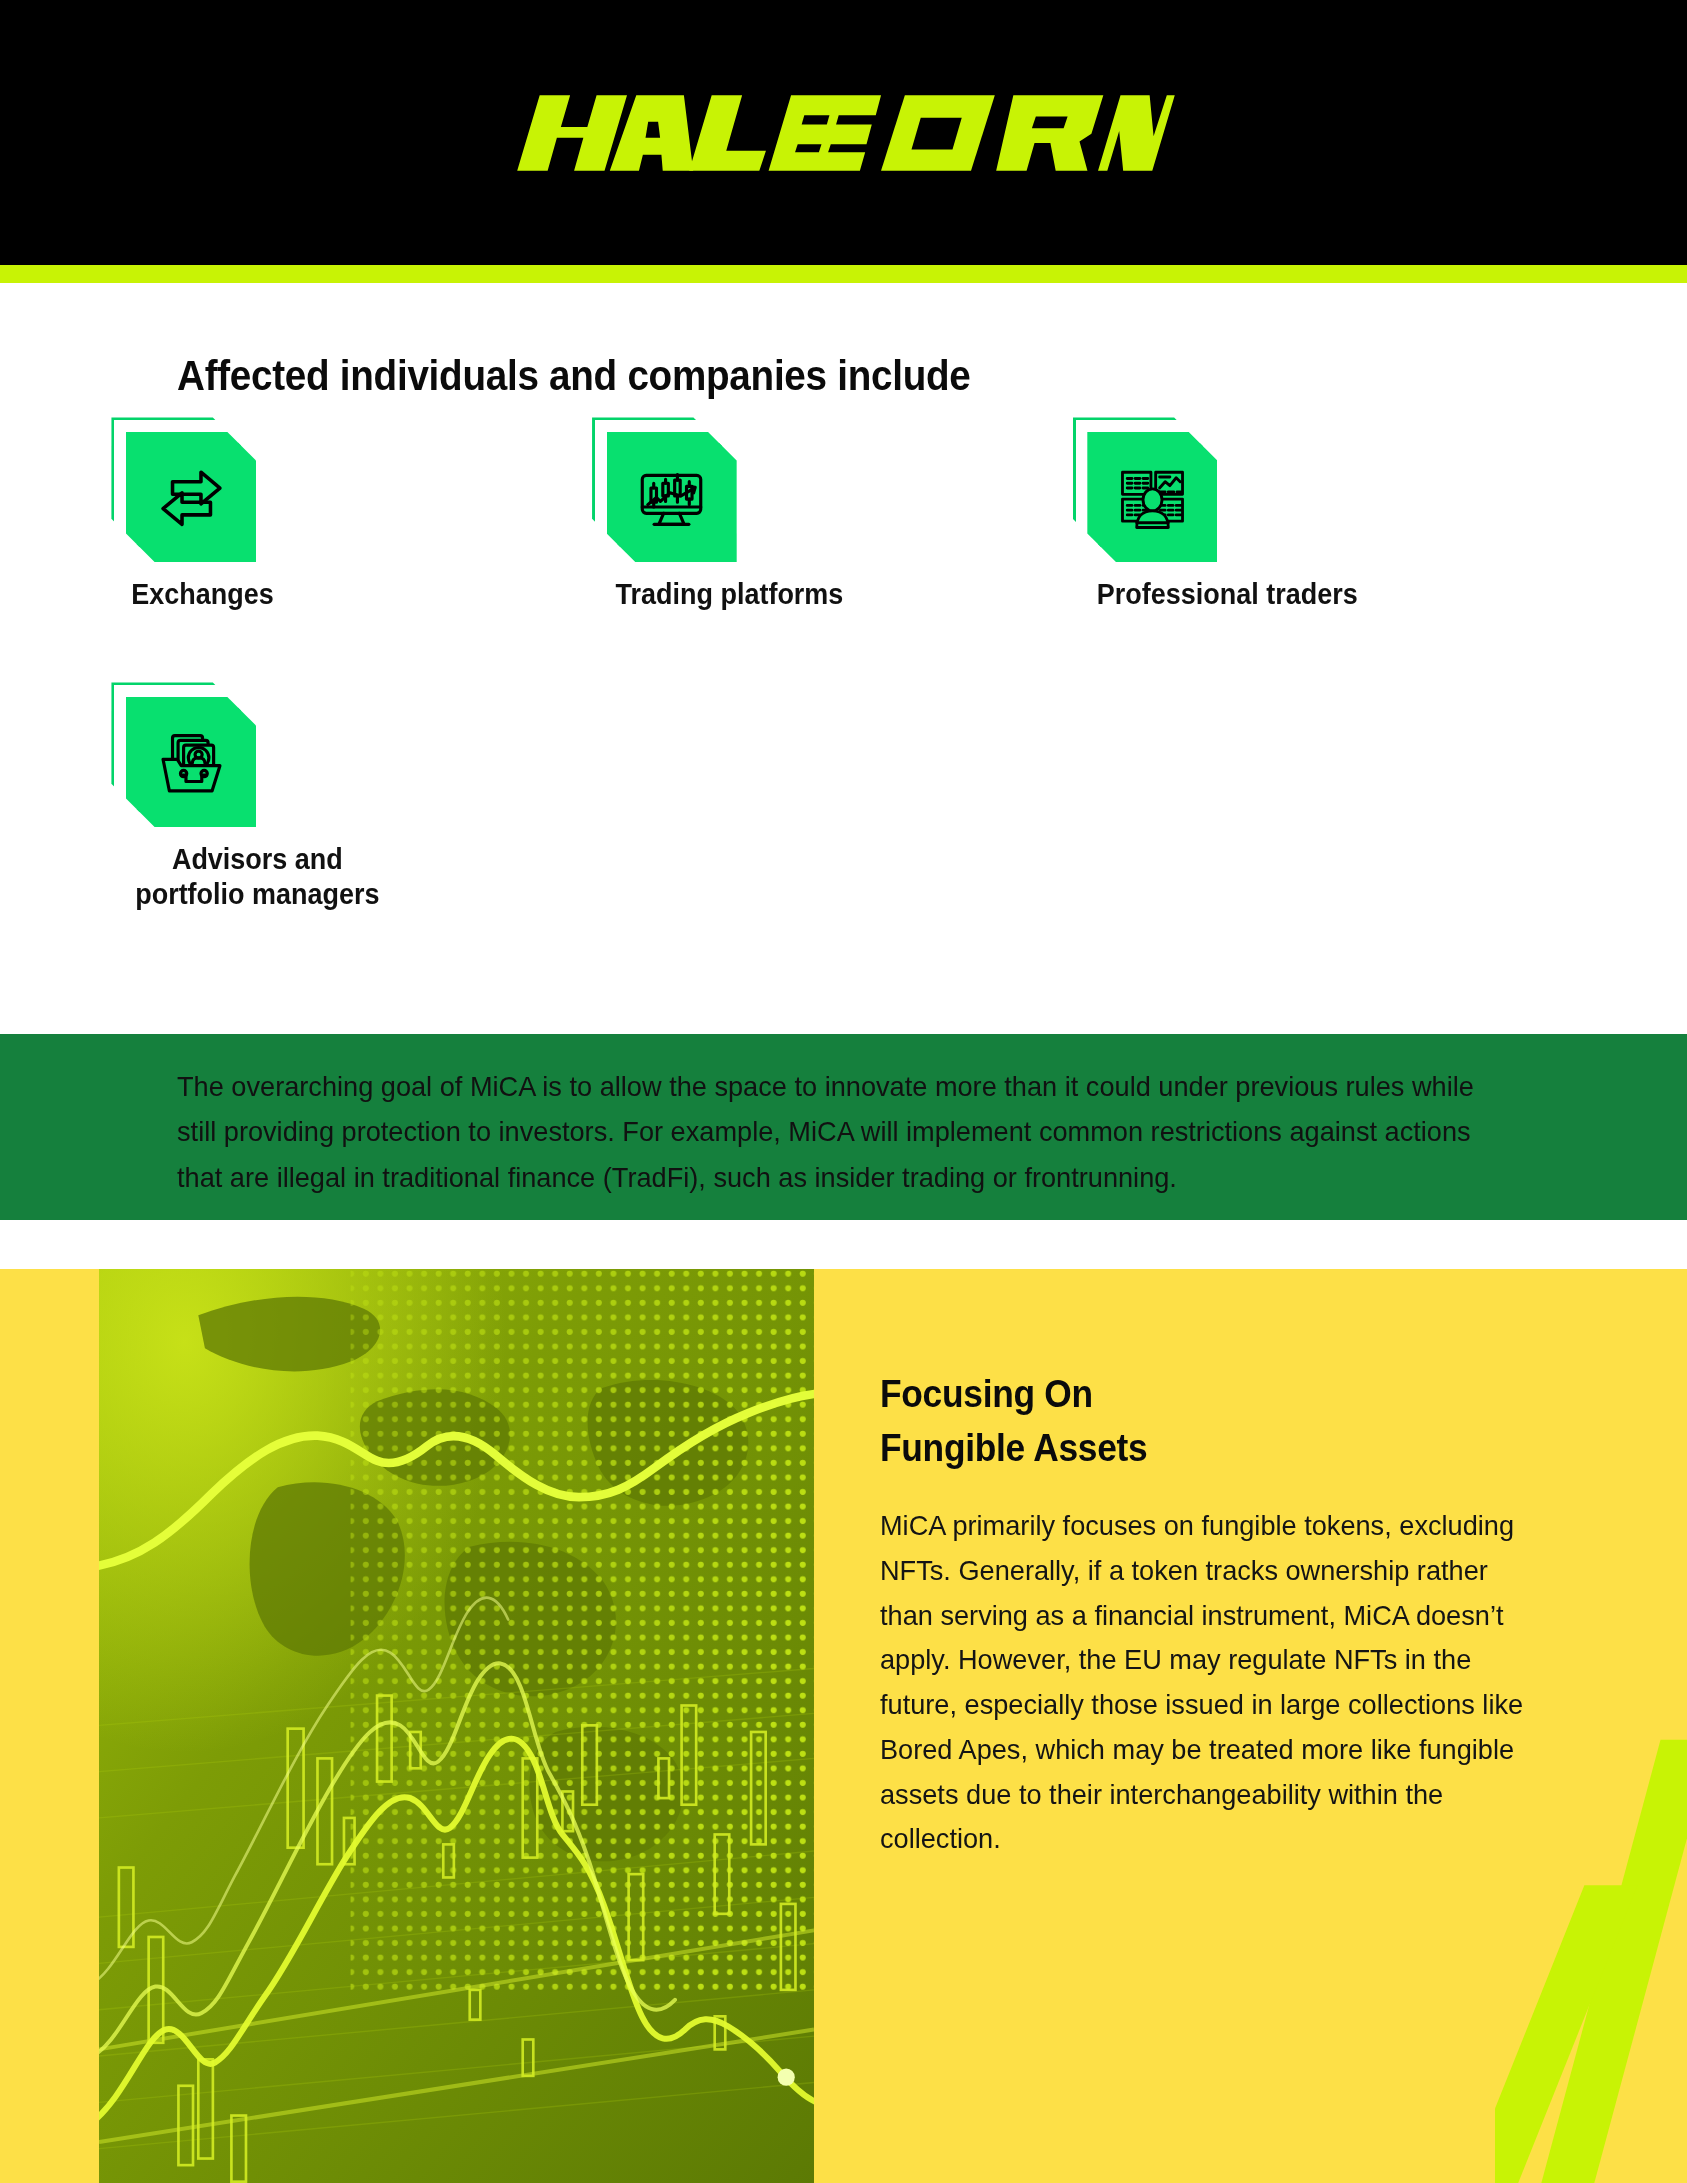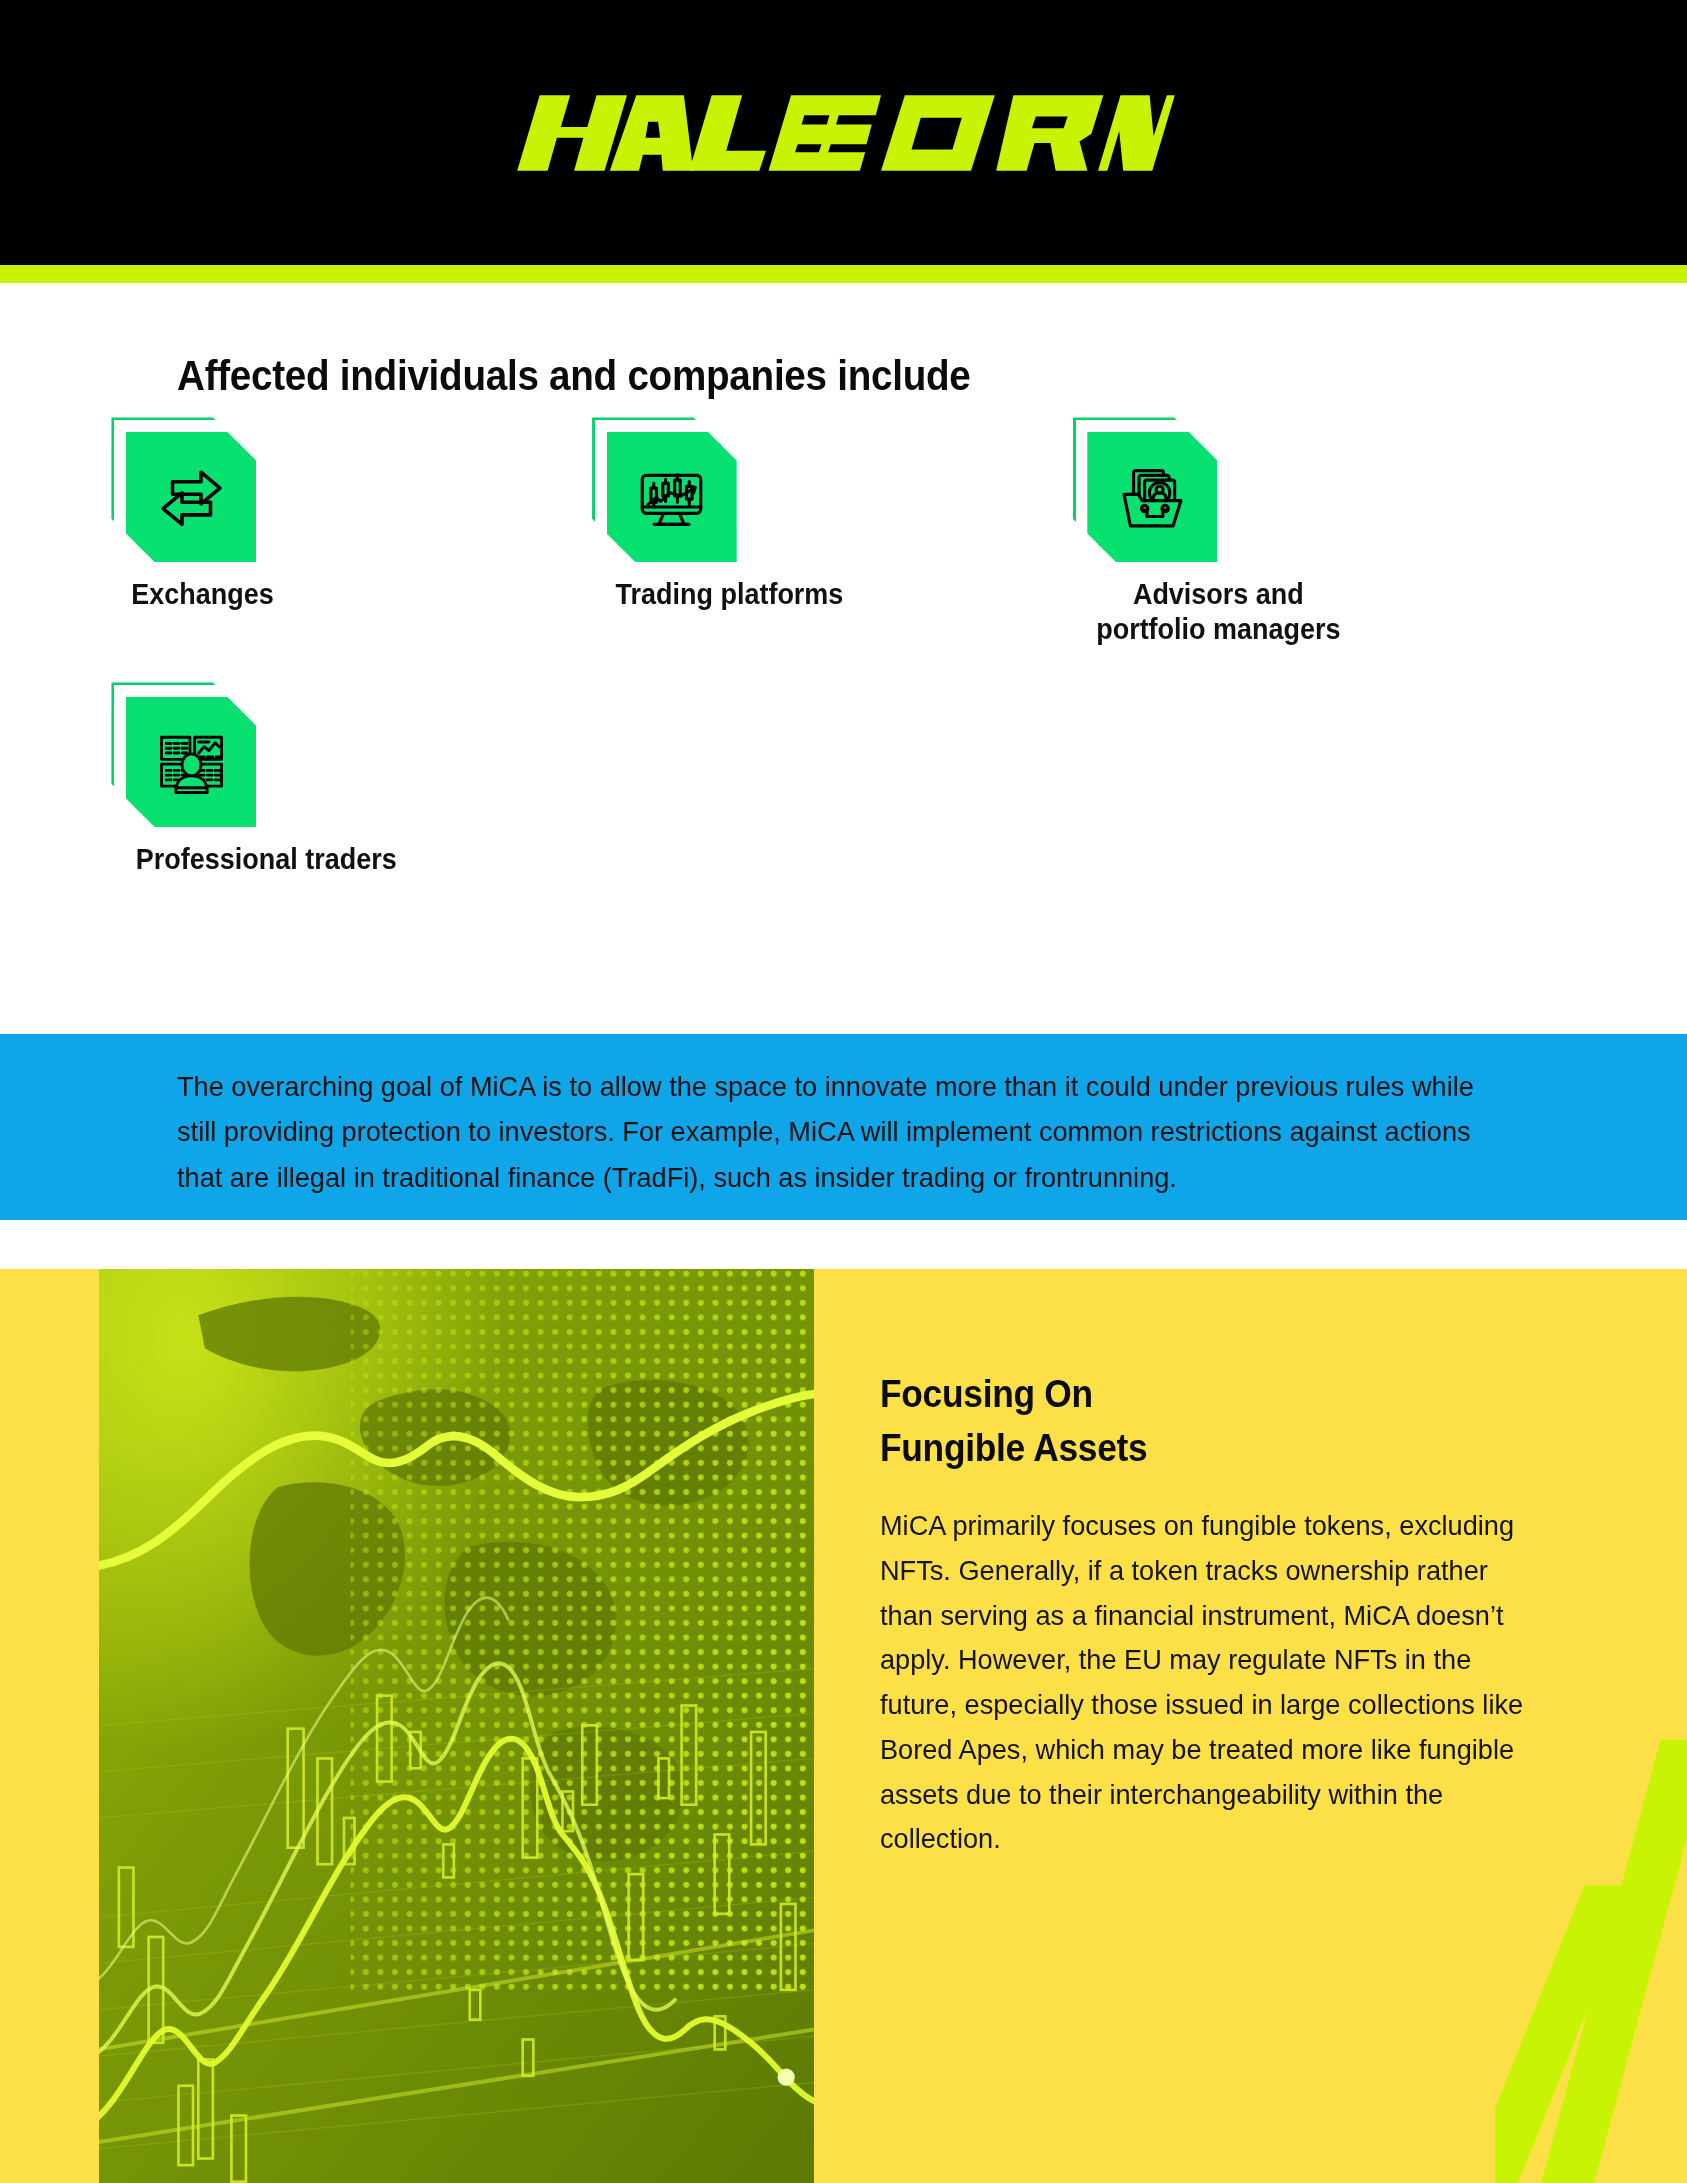--- a/index.html
+++ b/index.html
@@ -78,21 +78,21 @@
     font-size: 29px; font-weight: 600; color: #111111;
     text-align: center; line-height: 1.22;
     transform: scaleX(0.93); transform-origin: center top;
     white-space: pre-line;
   }
 
   
   .callout {
     position: absolute; left: 0; top: 1034px;
     width: 1687px; height: 186px;
-    background: #0ea5e9;
+    background: #15803d;
   }
   .callout-text {
     position: absolute; left: 177px; top: 30px;
     width: 1350px;
     font-size: 28px; line-height: 1.62;
     color: #111111; font-weight: 400;
     transform: scaleX(0.97); transform-origin: left top;
   }
 
   
@@ -206,63 +206,63 @@
         </div>
       </div>
       <div class="cell-label">Trading platforms</div>
     </div>
 
     <div class="grid-cell">
       <div class="badge">
         <div class="badge-outline"></div>
         <div class="badge-fill">
           <svg viewBox="0 0 100 100">
-            <g fill="none" stroke="#000" stroke-width="4" stroke-linejoin="round" stroke-linecap="round">
-              <rect x="26" y="16" width="38" height="40" rx="3" fill="#08e06f"></rect>
-              <rect x="33" y="22" width="38" height="36" rx="3" fill="#08e06f"></rect>
-              <rect x="40" y="28" width="38" height="32" rx="3" fill="#08e06f"></rect>
-              <circle cx="59" cy="44" r="13" fill="#08e06f"></circle>
-              <circle cx="59" cy="40" r="4.5"></circle>
-              <path d="M51 51 C51 46 54.5 44 59 44 C63.5 44 67 46 67 51"></path>
-              <path d="M14 46 H32 L37 54 H86 L76 86 H22 Z" fill="#08e06f"></path>
-              <path d="M37 66 H43 M43 66 V74 H63 V66 M63 66 H69"></path>
-              <circle cx="40" cy="64" r="4"></circle>
-              <circle cx="66" cy="64" r="4"></circle>
-            </g>
-          </svg>
-        </div>
-      </div>
-      <div class="cell-label">Advisors and
-portfolio managers</div>
-    </div>
-
-    <div class="grid-cell">
-      <div class="badge">
-        <div class="badge-outline"></div>
-        <div class="badge-fill">
-          <svg viewBox="0 0 100 100">
             <g fill="none" stroke="#000" stroke-width="3.6" stroke-linejoin="round" stroke-linecap="round">
               <rect x="12" y="18" width="36" height="28"></rect>
               <rect x="54" y="18" width="34" height="28"></rect>
               <rect x="12" y="52" width="36" height="28"></rect>
               <rect x="54" y="52" width="34" height="28"></rect>
               <path d="M18 26 H24 M28 26 H34 M38 26 H44 M18 32 H24 M28 32 H34 M38 32 H44 M18 38 H24 M28 38 H34 M38 38 H44"></path>
               <path d="M18 60 H24 M28 60 H34 M38 60 H44 M18 66 H24 M28 66 H34 M38 66 H44 M18 72 H24 M28 72 H34"></path>
               <path d="M60 60 H66 M70 60 H76 M80 60 H86 M60 66 H66 M70 66 H76 M80 66 H86 M60 72 H66 M70 72 H76 M80 72 H86"></path>
               <path d="M59 24 H72"></path>
               <path d="M59 38 L66 30 L72 35 L80 25 L85 30"></path>
               <path d="M59 43 H66 M70 43 H77 M81 43 H86"></path>
               <ellipse cx="50" cy="53" rx="12" ry="14" fill="#08e06f"></ellipse>
               <path d="M30 88 C30 74 38 67 50 67 C62 67 70 74 70 88 Z" fill="#08e06f"></path>
               <path d="M30 82 H70"></path>
             </g>
           </svg>
         </div>
       </div>
       <div class="cell-label">Professional traders</div>
+    </div>
+
+    <div class="grid-cell">
+      <div class="badge">
+        <div class="badge-outline"></div>
+        <div class="badge-fill">
+          <svg viewBox="0 0 100 100">
+            <g fill="none" stroke="#000" stroke-width="4" stroke-linejoin="round" stroke-linecap="round">
+              <rect x="26" y="16" width="38" height="40" rx="3" fill="#08e06f"></rect>
+              <rect x="33" y="22" width="38" height="36" rx="3" fill="#08e06f"></rect>
+              <rect x="40" y="28" width="38" height="32" rx="3" fill="#08e06f"></rect>
+              <circle cx="59" cy="44" r="13" fill="#08e06f"></circle>
+              <circle cx="59" cy="40" r="4.5"></circle>
+              <path d="M51 51 C51 46 54.5 44 59 44 C63.5 44 67 46 67 51"></path>
+              <path d="M14 46 H32 L37 54 H86 L76 86 H22 Z" fill="#08e06f"></path>
+              <path d="M37 66 H43 M43 66 V74 H63 V66 M63 66 H69"></path>
+              <circle cx="40" cy="64" r="4"></circle>
+              <circle cx="66" cy="64" r="4"></circle>
+            </g>
+          </svg>
+        </div>
+      </div>
+      <div class="cell-label">Advisors and
+portfolio managers</div>
     </div>
 
 
 
   </div>
 </div>
 
 <div class="callout">
   <div class="callout-text">The overarching goal of MiCA is to allow the space to innovate more than it could under previous rules while still providing protection to investors. For example, MiCA will implement common restrictions against actions that are illegal in traditional finance (TradFi), such as insider trading or frontrunning.</div>
 </div>

